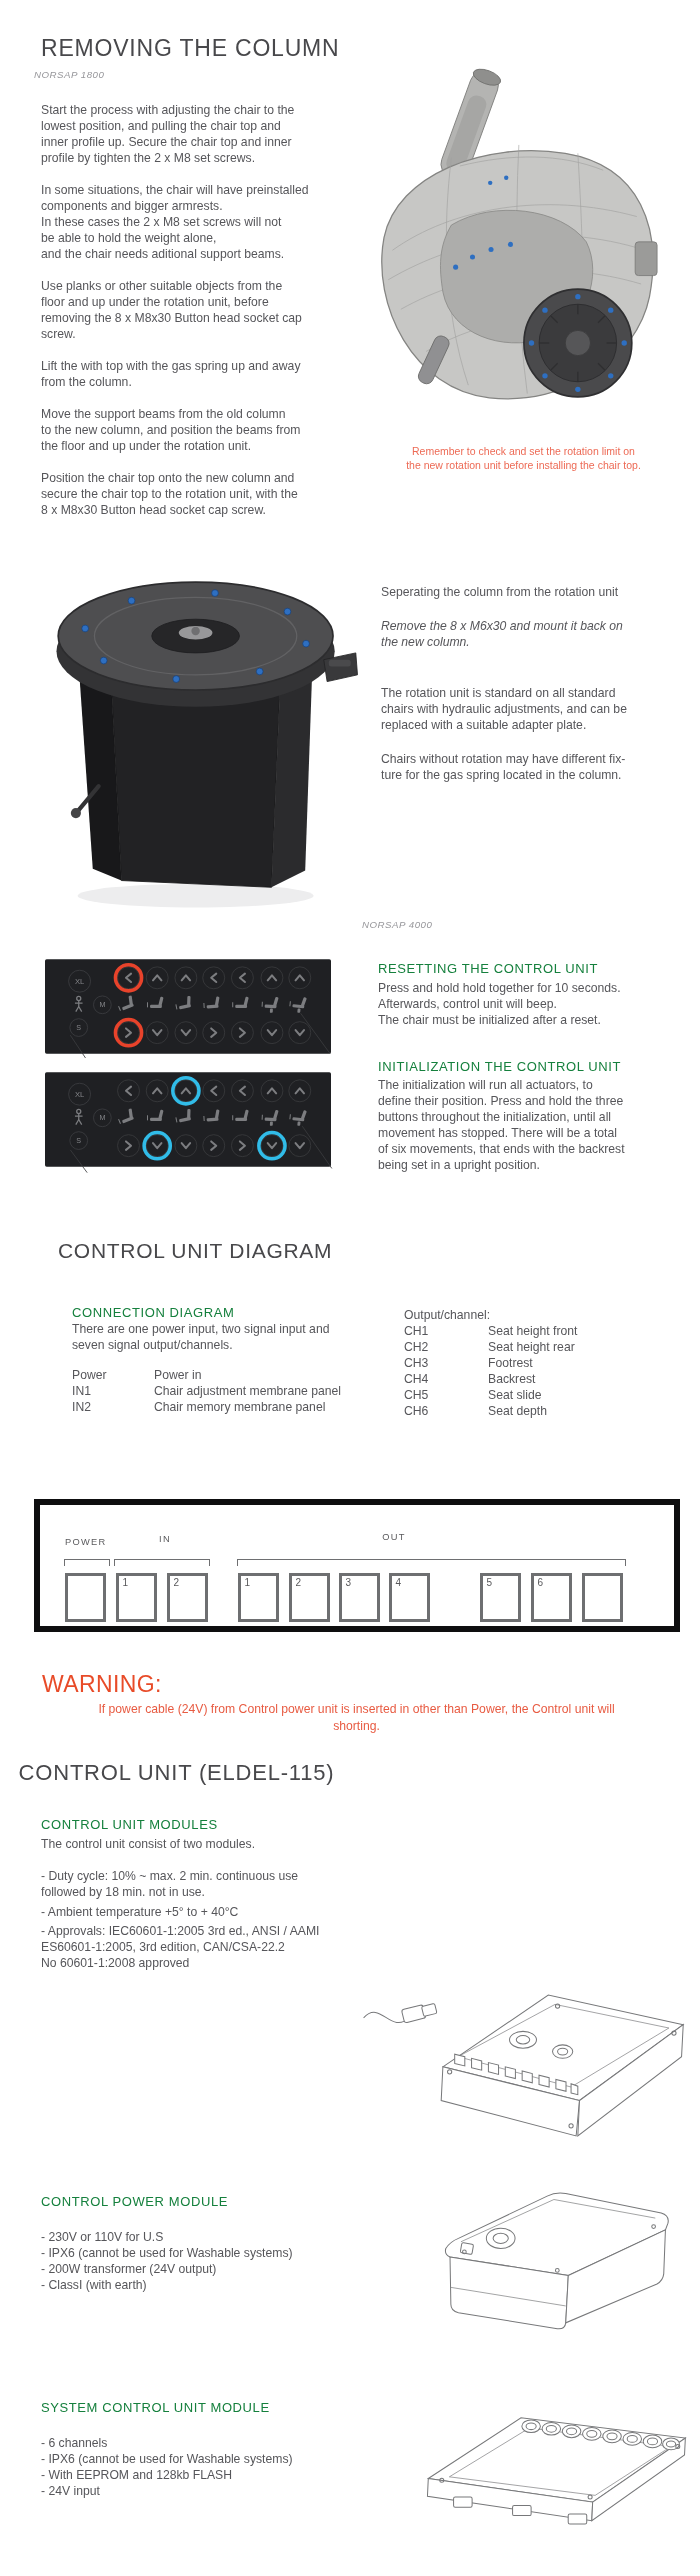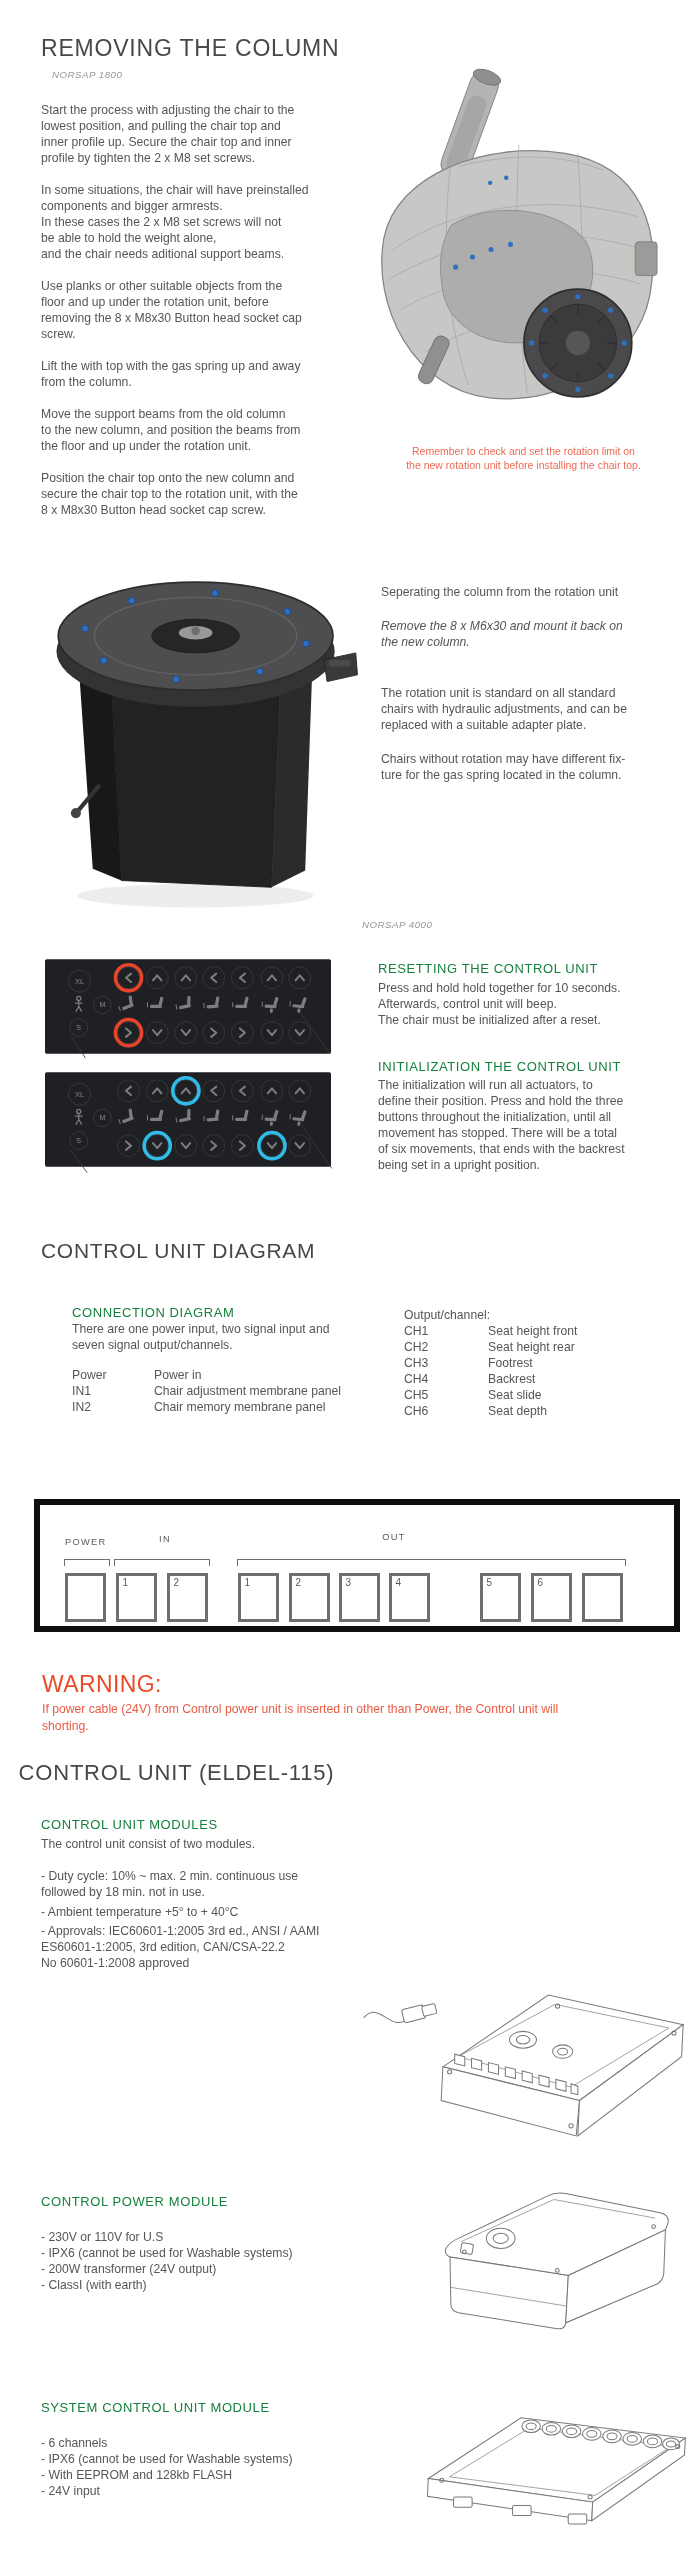--- a/index.html
+++ b/index.html
@@ -11,40 +11,40 @@
   .model{position:absolute;font-style:italic;font-size:9.7px;color:#97979b;letter-spacing:0.5px;}
   .body{font-size:12.2px;line-height:16px;color:#56565a;}
   .pre{white-space:pre-line;}
   .italic{font-style:italic;}
   .grayhead{font-size:13px;line-height:16px;color:#15803d;letter-spacing:0.6px;}
   p{margin:0 0 16px 0;}
   .tight p{margin:0;}
   .bullets p{margin:0 0 3.4px 0;}
   .caption-red{position:absolute;font-size:10.5px;line-height:13.5px;color:#ed6a55;text-align:center;}
   .warn-title{position:absolute;font-size:23px;color:#e84b28;letter-spacing:0.4px;}
-  .warn-text{position:absolute;font-size:12.2px;line-height:17px;color:#e85b42;}
+  .warn-text{position:absolute;font-size:12.2px;line-height:17px;color:#e85b42;text-align:center;}
   .trow{line-height:16px;}
   .tlabel{display:inline-block;width:82px;}
   .tlabel2{display:inline-block;width:84px;}
   .board{position:absolute;border:6.8px solid #0e0e0f;background:#fff;box-sizing:border-box;}
   .blabel{position:absolute;font-size:9.3px;letter-spacing:1.3px;color:#5a5a5d;}
   .bracket{position:absolute;height:6.8px;border:1.7px solid #6e6f71;border-bottom:none;box-sizing:border-box;}
   .port{position:absolute;width:41px;height:49px;border:3.4px solid #6e6f71;box-sizing:border-box;background:#fff;}
   .pnum{position:absolute;top:0.8px;left:3.4px;font-size:10px;color:#58585b;}
   svg.panel{position:absolute;overflow:visible;}
   .ptext{fill:#85868a;text-anchor:middle;dominant-baseline:central;}
   .lineart{position:absolute;}
 </style>
 </head>
 <body>
 
 <div class="page">
 
   <div class="title" style="left:41px;top:35px">REMOVING THE COLUMN</div>
-  <div class="model" style="left:52px;top:69px">NORSAP 1800</div>
+  <div class="model" style="left:34px;top:69px">NORSAP 1800</div>
 
   <div class="abs body" style="left:41px;top:102px;width:314px">
     <p class="pre">Start the process with adjusting the chair to the
 lowest position, and pulling the chair top and
 inner profile up. Secure the chair top and inner
 profile by tighten the 2 x M8 set screws.</p>
     <p class="pre">In some situations, the chair will have preinstalled
 components and bigger armrests.
 In these cases the 2 x M8 set screws will not
 be able to hold the weight alone,
@@ -344,21 +344,21 @@
 The chair must be initialized after a reset.</div>
     <div class="grayhead" style="margin-top:31px">INITIALIZATION THE CONTROL UNIT</div>
     <div class="body pre" style="margin-top:2.5px">The initialization will run all actuators, to
 define their position. Press and hold the three
 buttons throughout the initialization, until all
 movement has stopped. There will be a total
 of six movements, that ends with the backrest
 being set in a upright position.</div>
   </div>
 
-  <div class="title-sm" style="left:41px;top:1239px">CONTROL UNIT DIAGRAM</div>
+  <div class="title-sm" style="left:58px;top:1239px">CONTROL UNIT DIAGRAM</div>
 
   <div class="abs" style="left:72px;top:1305px;width:295px">
     <div class="grayhead">CONNECTION DIAGRAM</div>
     <div class="body pre" style="margin-top:0">There are one power input, two signal input and
 seven signal output/channels.</div>
     <div class="body" style="margin-top:14.3px">
       <div class="trow"><span class="tlabel">Power</span><span>Power in</span></div>
       <div class="trow"><span class="tlabel">IN1</span><span>Chair adjustment membrane panel</span></div>
       <div class="trow"><span class="tlabel">IN2</span><span>Chair memory membrane panel</span></div>
     </div>

